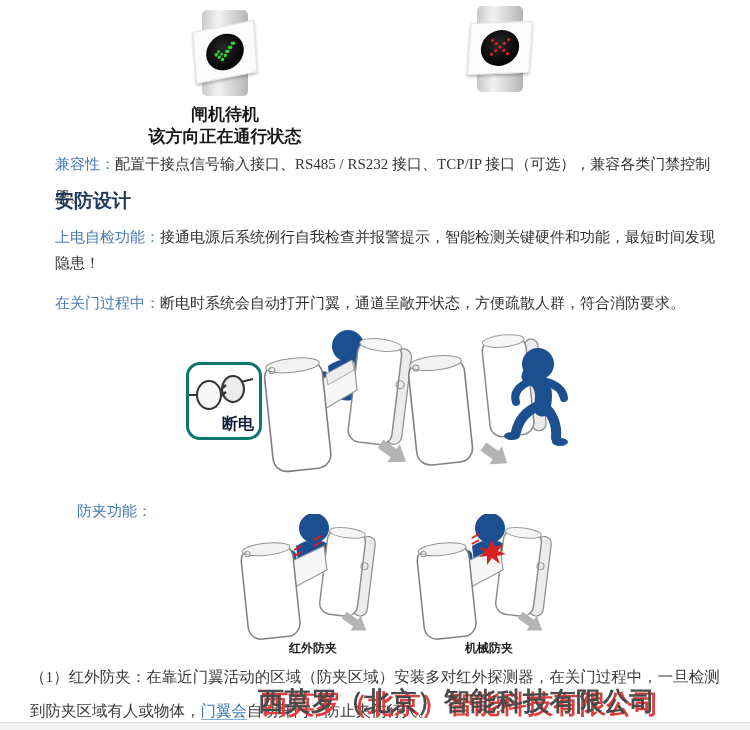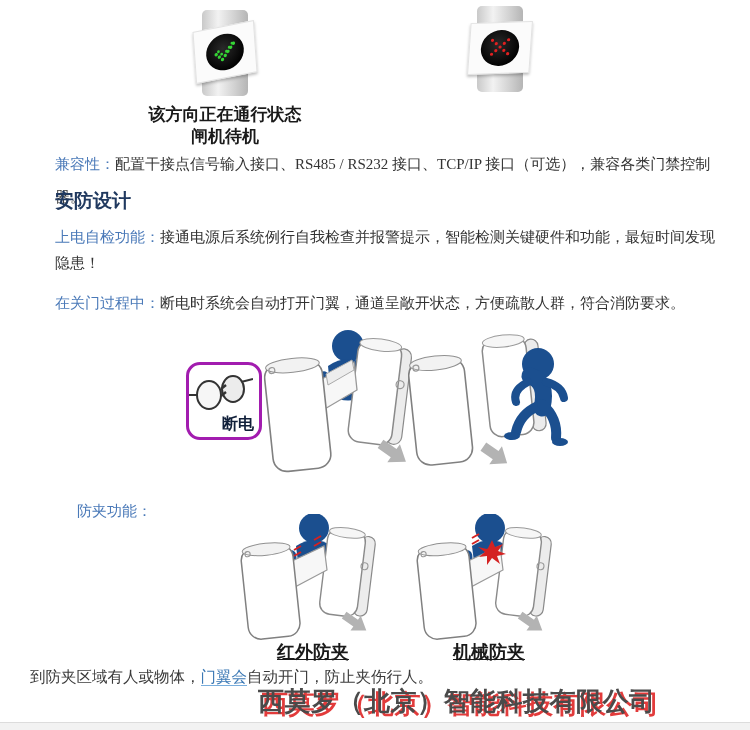--- a/index.html
+++ b/index.html
@@ -32,28 +32,28 @@
   
   .bodyline{position:absolute;font-size:15px;line-height:33px;color:#333;}
   .blue-label{color:#4a79b8;}
   .section-heading{
     position:absolute;left:55px;top:188px;font-size:19px;font-weight:bold;color:#20395f;
   }
   .feature-para{position:absolute;left:55px;width:665px;font-size:15px;line-height:26px;color:#333;}
   
   .illus{position:absolute;}
   .poweroff-box{
-    position:absolute;left:6px;top:38px;width:70px;height:72px;border:3px solid #a21caf;
+    position:absolute;left:6px;top:38px;width:70px;height:72px;border:3px solid #0f766e;
     border-radius:14px;background:#fff;
   }
   .poweroff-label{
     position:absolute;right:5px;bottom:2px;font-size:16px;font-weight:bold;color:#11203a;
   }
   .pinch-caption{
-    position:absolute;width:150px;text-align:center;font-size:18px;font-weight:bold;color:#1a1a1a;text-decoration:underline;
+    position:absolute;width:150px;text-align:center;font-size:12px;font-weight:bold;color:#1a1a1a;
   }
   
   .bottom-para{position:absolute;left:30px;top:660px;width:702px;font-size:15.5px;line-height:34px;color:#3a3a3a;}
   .wing-link{color:#3c79b5;text-decoration:none;border-bottom:1px solid #79aedd;cursor:pointer;margin-top:12px;}
   .watermark{position:absolute;left:258px;top:684px;width:420px;height:40px;pointer-events:none;z-index:5;}
   .wm-layer{position:absolute;left:0;top:0;white-space:nowrap;font-size:26px;font-weight:800;
     font-family:"Liberation Sans","DejaVu Sans",sans-serif;letter-spacing:0.5px;}
   .wm-red{color:#e23b3b;transform:translate(4px,3px);}
   .wm-gray{color:#4a4a4a;}
   .footer-strip{
@@ -83,22 +83,22 @@
                 <circle cx="15.5" cy="19.5" r="1.4"></circle>
               <circle cx="20.5" cy="17.5" r="1.4"></circle>
                 <circle cx="23.5" cy="14" r="1.4"></circle>
                 <circle cx="26.5" cy="10.5" r="1.4"></circle>
             </g>
           </svg>
         </div>
       </div>
     </div>
     <figcaption class="indicator-caption">
+      <div>闸机待机</div>
       <div>该方向正在通行状态</div>
-      <div>闸机待机</div>
     </figcaption>
   </figure>
 
   <figure class="indicator-figure fig-right" style="margin:0;">
     <div class="pillar-wrap">
       <div class="pillar-body"></div>
       <div class="pillar-plate" style="transform:rotate(4deg) skewY(-6deg);">
         <div class="led-circle">
           <svg width="38" height="36" viewBox="0 0 38 36">
             <g fill="#e02020">
@@ -261,20 +261,21 @@
         <circle cx="13" cy="38" r="2.6" fill="none" stroke="#999" stroke-width="1.1"></circle>
       </g>
       <g transform="translate(116,108) rotate(35)">
         <path d="M-12,-4 h14 v-5 l13,9 -13,9 v-5 h-14 z" fill="#b3b3b3"></path>
       </g>
     </svg>
     <div class="pinch-caption" style="left:176px;top:126px;">机械防夹</div>
   </div>
 
   <p class="bottom-para" style="margin:0;">
+    <span style="display:block;">（1）红外防夹：在靠近门翼活动的区域（防夹区域）安装多对红外探测器，在关门过程中，一旦检测</span>
     <span style="display:block;">
       <span>到防夹区域有人或物体，</span><a class="wing-link">门翼会</a><span>自动开门，防止夹伤行人。</span>
     </span>
   </p>
 
   <div class="watermark">
     <span class="wm-layer wm-red">西莫罗（北京）智能科技有限公司</span>
     <span class="wm-layer wm-gray">西莫罗（北京）智能科技有限公司</span>
   </div>
 

